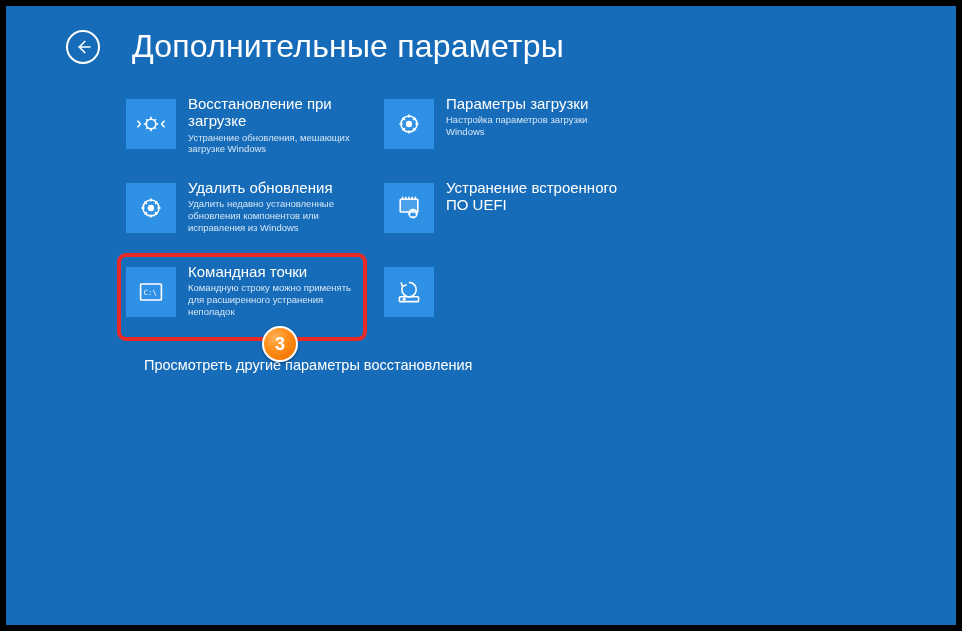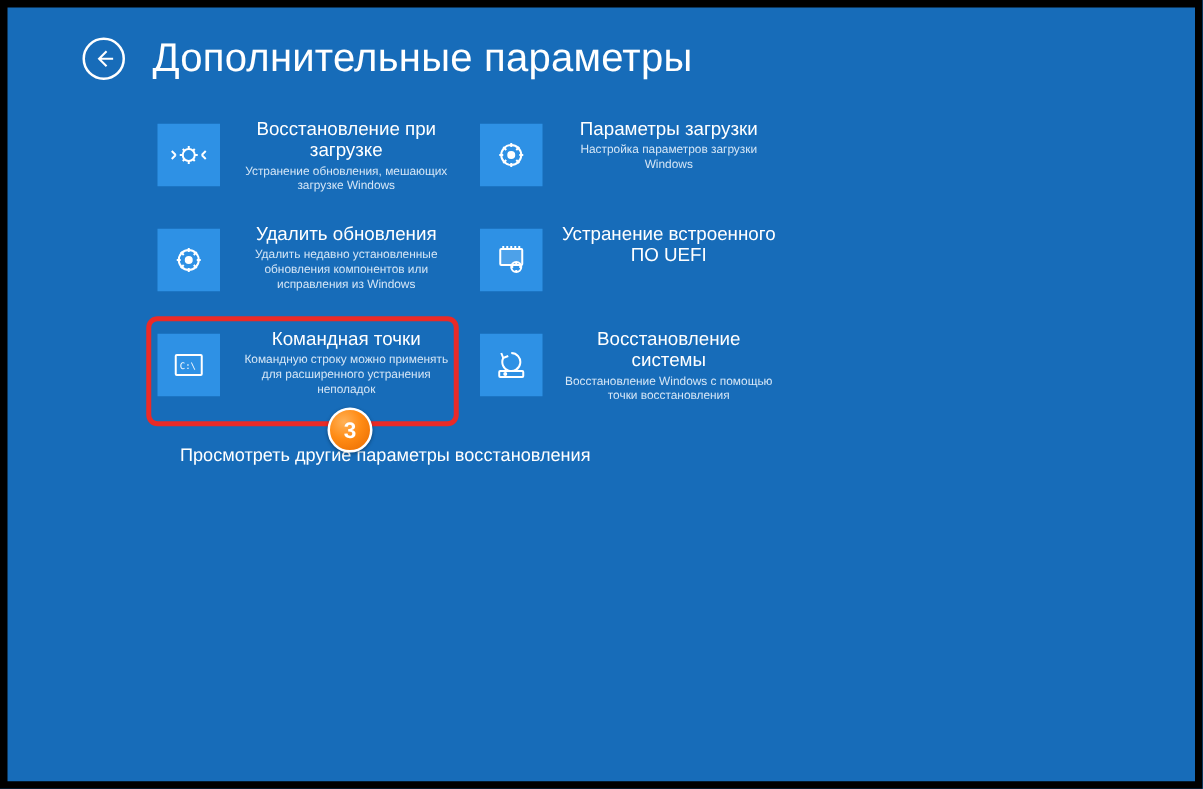--- a/index.html
+++ b/index.html
@@ -11,21 +11,21 @@
   .frame {
     position: absolute;
     top: 6px; left: 6px; right: 6px; bottom: 6px;
     background: #176cb9;
     color: #fff;
     padding: 22px 60px 20px 60px;
   }
   .header {
     display: flex;
     align-items: center;
-    gap: 22px;
+    gap: 32px;
     margin-bottom: 30px;
   }
   .back-circle {
     width: 34px; height: 34px;
     border: 2px solid #fff;
     border-radius: 50%;
     display: flex; align-items: center; justify-content: center;
   }
   .back-circle svg { width: 18px; height: 18px; stroke: #fff; fill: none; stroke-width: 2.2; }
   .title {
@@ -48,21 +48,21 @@
     position: relative;
   }
   .tile-icon {
     width: 50px; height: 50px;
     background: #2e91e5;
     flex: 0 0 50px;
     display: flex;
     align-items: center; justify-content: center;
     margin-top: 4px;
   }
-  .tile-text { flex: 1; padding-top: 0; text-align: center; }
+  .tile-text { flex: 1; padding-top: 0; }
   .tile-title { font-size: 15px; font-weight: 400; line-height: 1.15; margin-bottom: 2px; }
   .tile-desc { font-size: 9.5px; line-height: 1.25; color: #d5e6f6; }
   .more-link {
     margin-left: 78px;
     margin-top: 24px;
     font-size: 14.5px;
     font-weight: 300;
   }
   
   .highlight {
@@ -173,24 +173,20 @@
 
     <div class="tile">
       <div class="tile-icon">
         <svg class="ic" viewBox="0 0 40 40" fill="none" stroke="#fff" stroke-width="2">
           <rect x="8" y="26" width="24" height="6" rx="1"></rect>
           <circle cx="14" cy="29" r="1" fill="#fff"></circle>
           <path d="M20 8 a9 9 0 1 1 -8 5"></path>
           <path d="M10 8 l2 5 l5 -2"></path>
         </svg>
       </div>
-      <div class="tile-text">
-        <div class="tile-title">Восстановление системы</div>
-        <div class="tile-desc">Восстановление Windows с помощью точки восстановления</div>
-      </div>
     </div>
 
   </div>
 
   <div class="more-link">Просмотреть другие параметры восстановления</div>
 
   <div class="highlight" style="top:247px; left:111px; width:250px; height:88px;"></div>
   <div class="badge" style="top:320px; left:256px;">3</div>
 
 </div>

